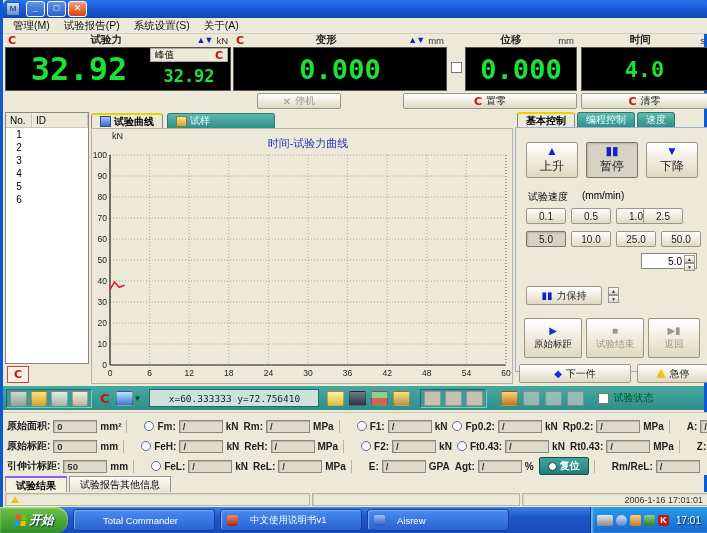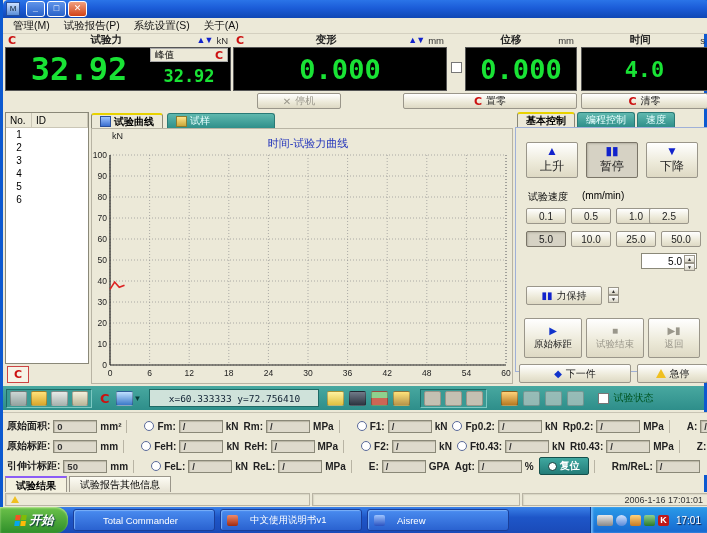--- a/index.html
+++ b/index.html
@@ -327,21 +327,21 @@
           <span class="gl" data-name="jog-down-label">下降</span>
         </div>
         <div style="position:absolute;left:12px;top:62px;font-size:10px;display:flex;gap:14px;" data-name="speed-caption">
           <span data-name="speed-label">试验速度</span>
           <span data-name="speed-unit">(mm/min)</span>
         </div>
         <div id="speed-grid" data-name="speed-buttons">
             <div class="xp-btn spd flexc" data-name="speed-button-0.1" style="left: 10px; top: 80px;">0.1</div>
             <div class="xp-btn spd flexc" data-name="speed-button-0.5" style="left: 55px; top: 80px;">0.5</div>
             <div class="xp-btn spd flexc" data-name="speed-button-1.0" style="left: 100px; top: 80px;">1.0</div>
-            <div class="xp-btn spd flexc" data-name="speed-button-2.5" style="left: 133px; top: 80px;">2.5</div>
+            <div class="xp-btn spd flexc" data-name="speed-button-2.5" style="left: 127px; top: 80px;">2.5</div>
             <div class="xp-btn spd flexc pressed" data-name="speed-button-5.0" style="left: 10px; top: 103px;">5.0</div>
             <div class="xp-btn spd flexc" data-name="speed-button-10.0" style="left: 55px; top: 103px;">10.0</div>
             <div class="xp-btn spd flexc" data-name="speed-button-25.0" style="left: 100px; top: 103px;">25.0</div>
             <div class="xp-btn spd flexc" data-name="speed-button-50.0" style="left: 145px; top: 103px;">50.0</div>
           </div>
         <div id="spin" data-name="speed-spinbox">
           <span data-name="speed-spin-value">5.0</span>
           <span class="spin-arrows" data-name="spin-arrows-icon">
               <span>▲</span>
               <span>▼</span>

